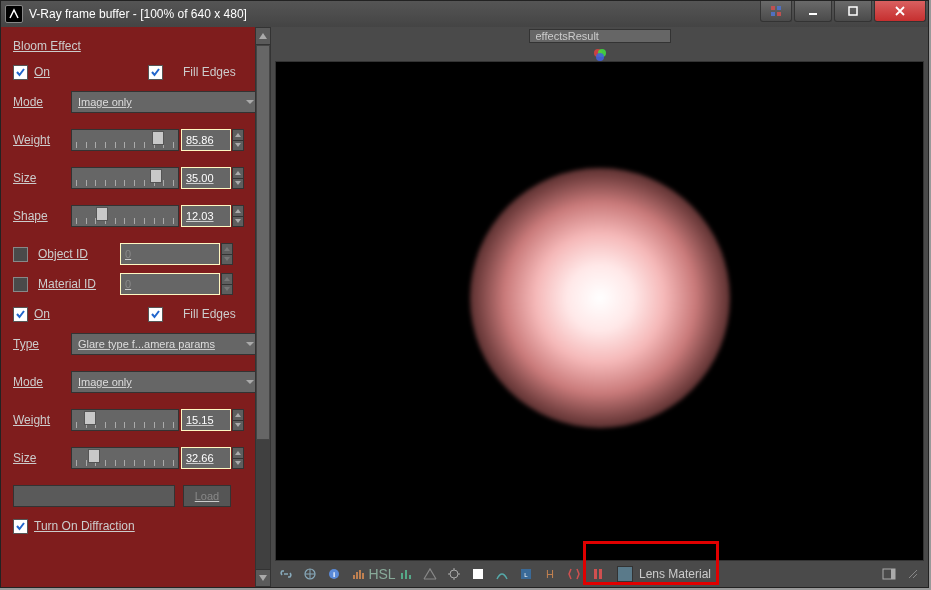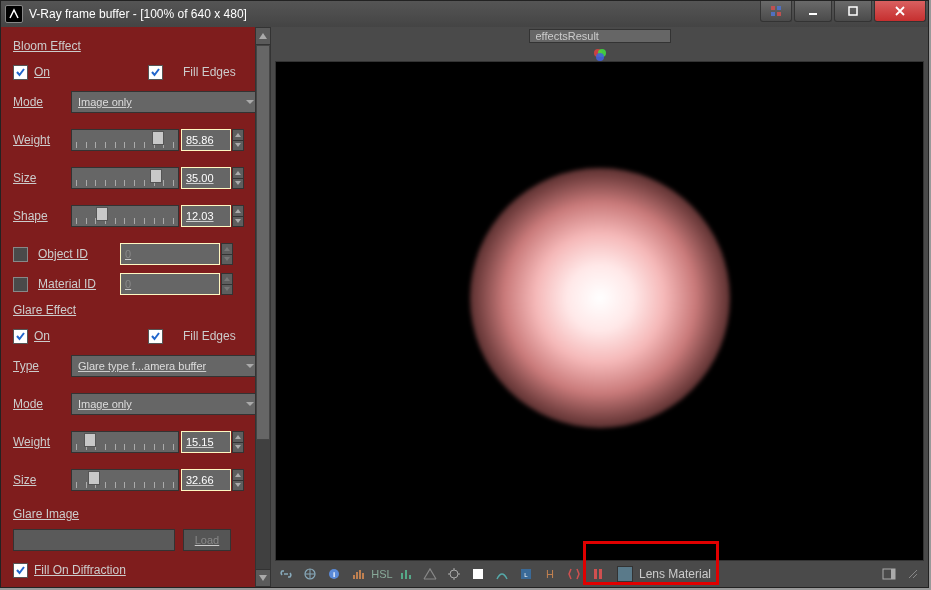--- a/index.html
+++ b/index.html
@@ -258,41 +258,40 @@
               </svg>
             </div>
             <div>
               <svg viewBox="0 0 6 4">
                 <path d="M0 0 L3 4 L6 0" fill="#777"></path>
               </svg>
             </div>
           </div>
       </div>
 
-      <div class="section-title">Glare Effect</div>
       <div class="row check" style="position:relative;">
         <div class="checkbox">
             <svg viewBox="0 0 11 11">
               <path d="M2 5 L4.5 8 L9 2" stroke="#2266cc" stroke-width="2" fill="none"></path>
             </svg>
           </div>
         <span class="label">On</span>
         <div class="fill-edges-col">
           <div class="checkbox">
               <svg viewBox="0 0 11 11">
                 <path d="M2 5 L4.5 8 L9 2" stroke="#2266cc" stroke-width="2" fill="none"></path>
               </svg>
             </div>
           <span class="label">Fill Edges</span>
         </div>
       </div>
       <div class="prow">
         <span class="plabel">Type</span>
         <div class="select">
-            <span>Glare type f...amera buffer</span>
+            <span>Glare type f...amera params</span>
             <span class="caret"></span>
           </div>
       </div>
       <div class="prow">
         <span class="plabel">Mode</span>
         <div class="select">
             <span>Image only</span>
             <span class="caret"></span>
           </div>
       </div>
@@ -354,32 +353,31 @@
               </svg>
             </div>
             <div>
               <svg viewBox="0 0 6 4">
                 <path d="M0 0 L3 4 L6 0" fill="#aaa"></path>
               </svg>
             </div>
           </div>
       </div>
 
-      <div class="section-title">Glare Image</div>
       <div class="row">
         <div class="loadbox"></div>
         <div class="loadbtn">Load</div>
       </div>
       <div class="row check">
         <div class="checkbox">
             <svg viewBox="0 0 11 11">
               <path d="M2 5 L4.5 8 L9 2" stroke="#2266cc" stroke-width="2" fill="none"></path>
             </svg>
           </div>
-        <span class="label">Fill On Diffraction</span>
+        <span class="label">Turn On Diffraction</span>
       </div>
 
       <div class="side-scroll">
         <div class="arrow">
             <svg width="8" height="6" viewBox="0 0 8 6">
               <path d="M0 6 L4 0 L8 6" fill="#aaa"></path>
             </svg>
           </div>
         <div class="track">
             <div class="thumb"></div>
@@ -515,21 +513,21 @@
           </div>
         <div class="bb-icon">
             <svg width="14" height="14" viewBox="0 0 14 14">
               <rect x="2" y="8" width="2" height="4" fill="#c08050"></rect>
               <rect x="5" y="5" width="2" height="7" fill="#c08050"></rect>
               <rect x="8" y="3" width="2" height="9" fill="#c08050"></rect>
               <rect x="11" y="6" width="2" height="6" fill="#c08050"></rect>
             </svg>
           </div>
         <div class="bb-icon">
-            <span style="font-size:11px;color:#8a9;">HSL</span>
+            <span style="font-size:14px;color:#8a9;">HSL</span>
           </div>
         <div class="bb-icon">
             <svg width="14" height="14" viewBox="0 0 14 14">
               <rect x="2" y="6" width="2" height="6" fill="#5a8"></rect>
               <rect x="6" y="3" width="2" height="9" fill="#5a8"></rect>
               <rect x="10" y="8" width="2" height="4" fill="#5a8"></rect>
             </svg>
           </div>
         <div class="bb-icon">
             <svg width="14" height="14" viewBox="0 0 14 14">

